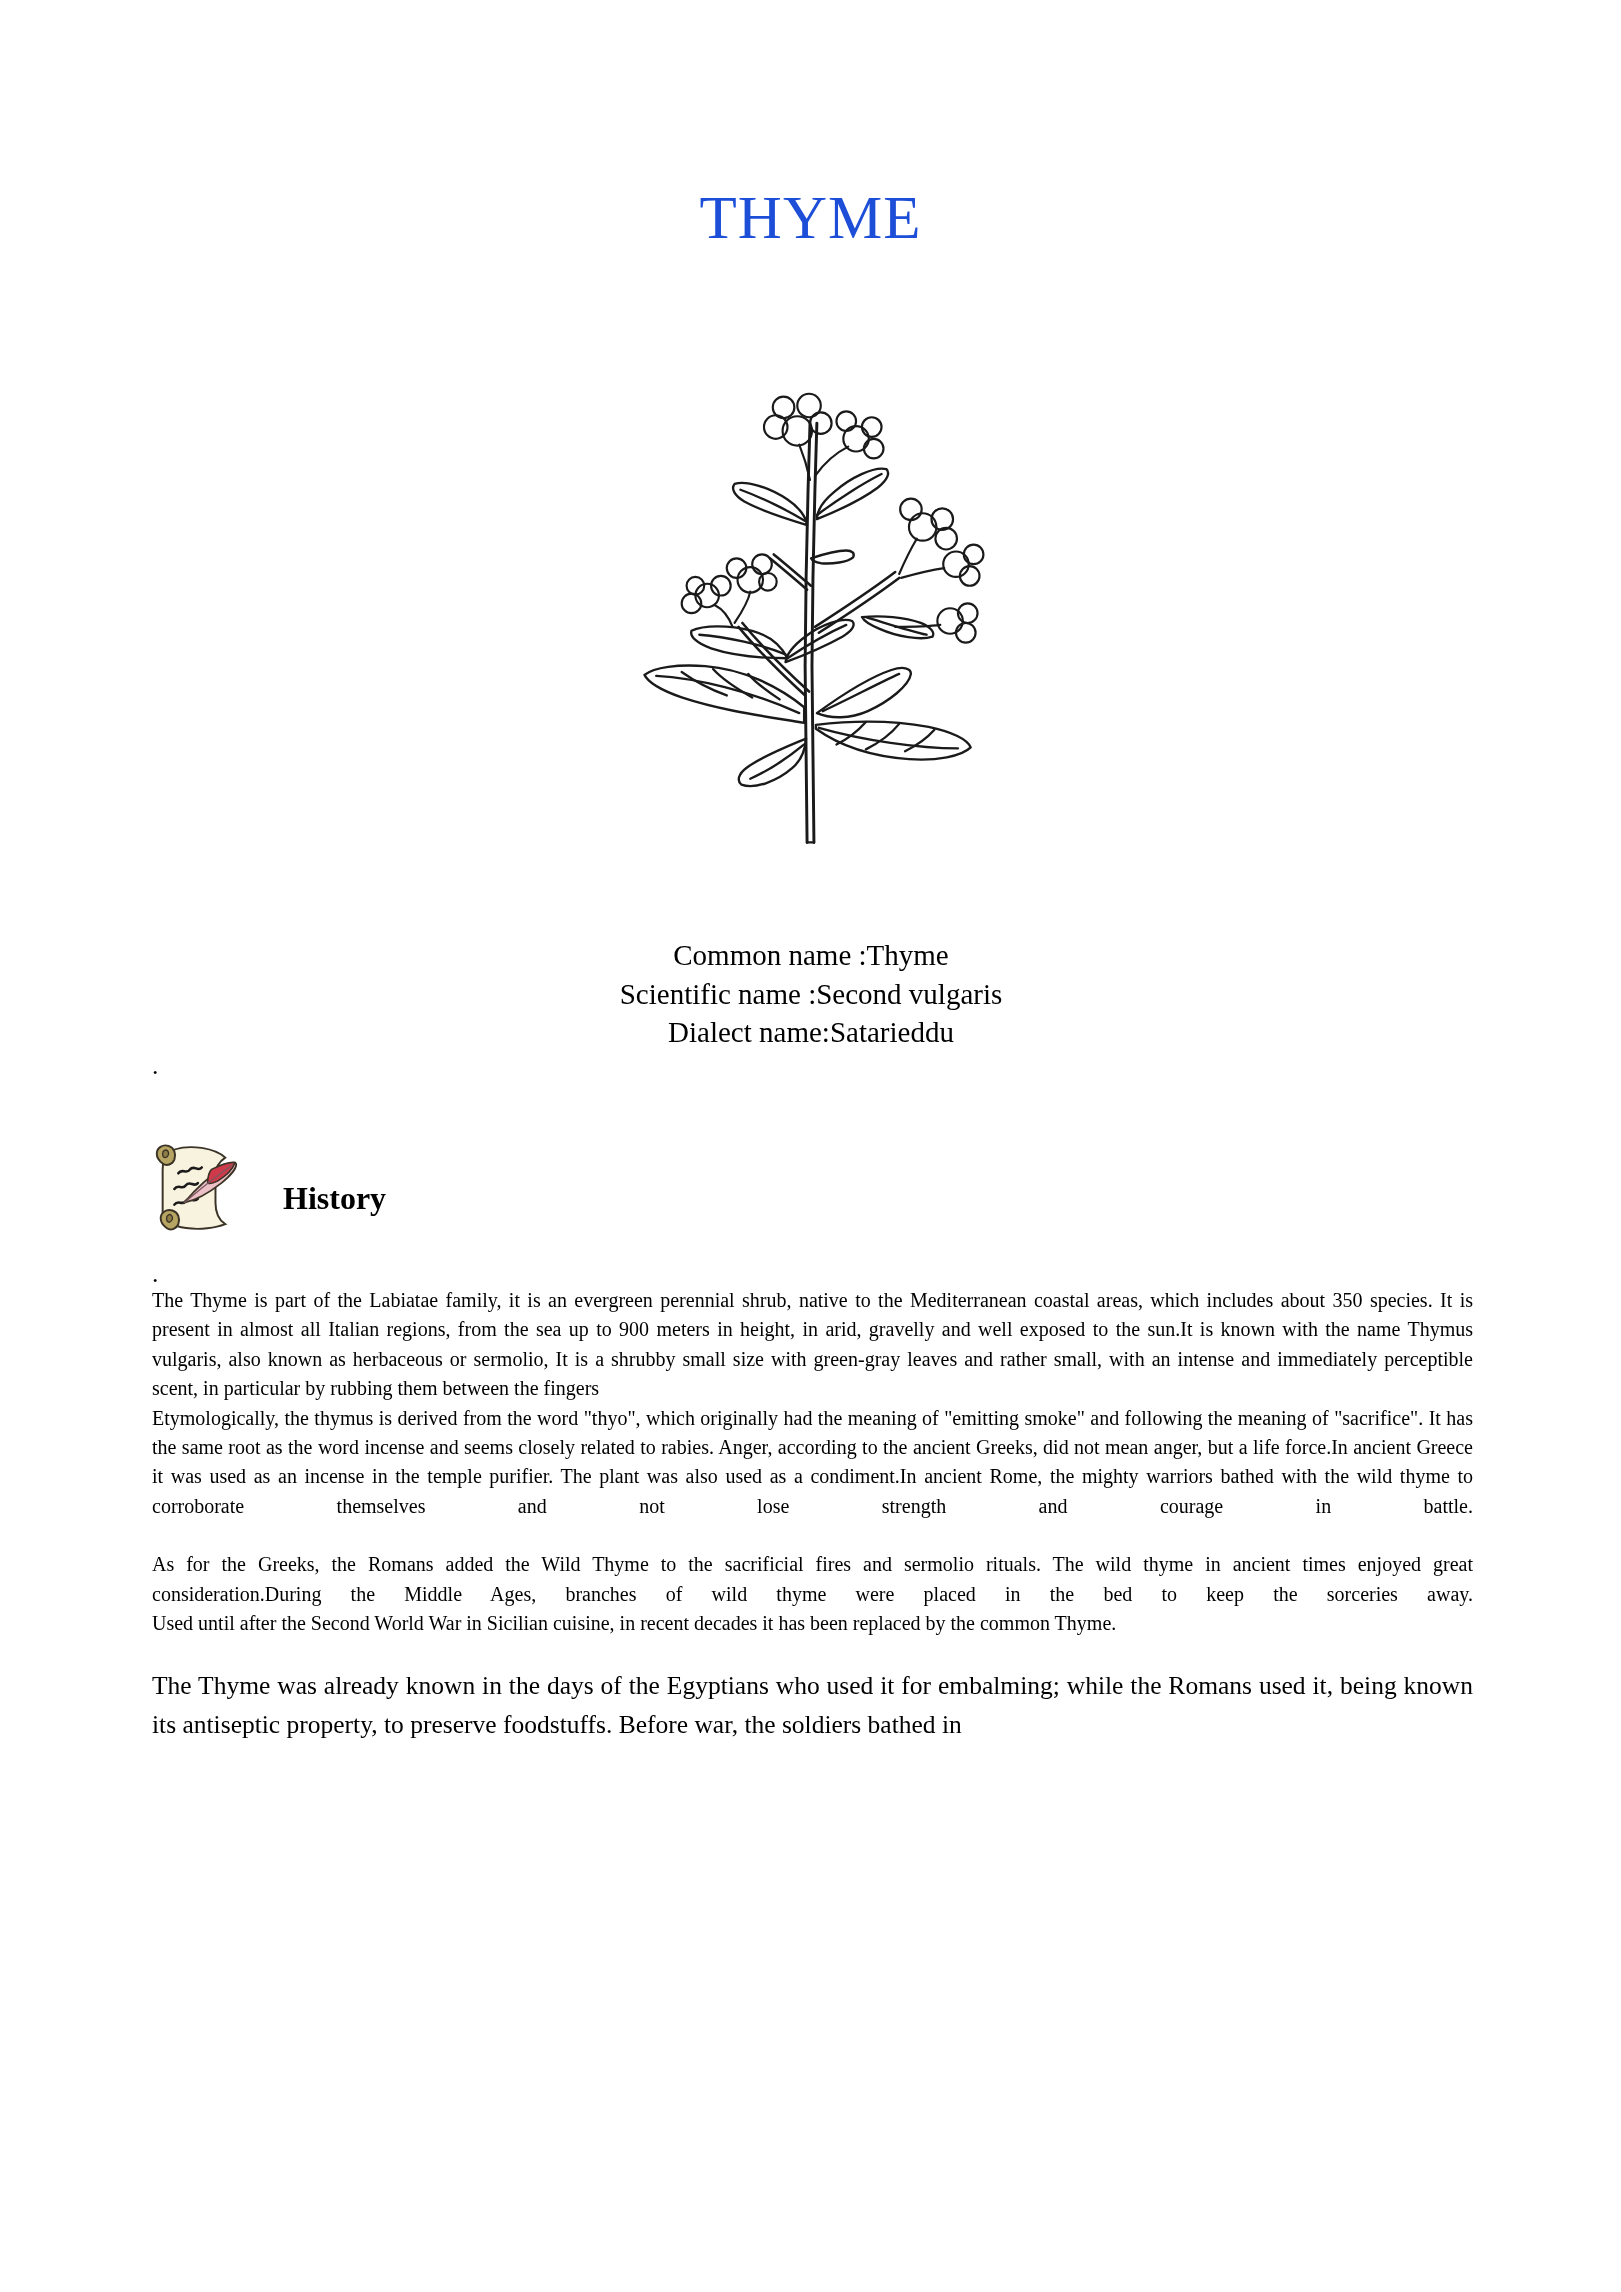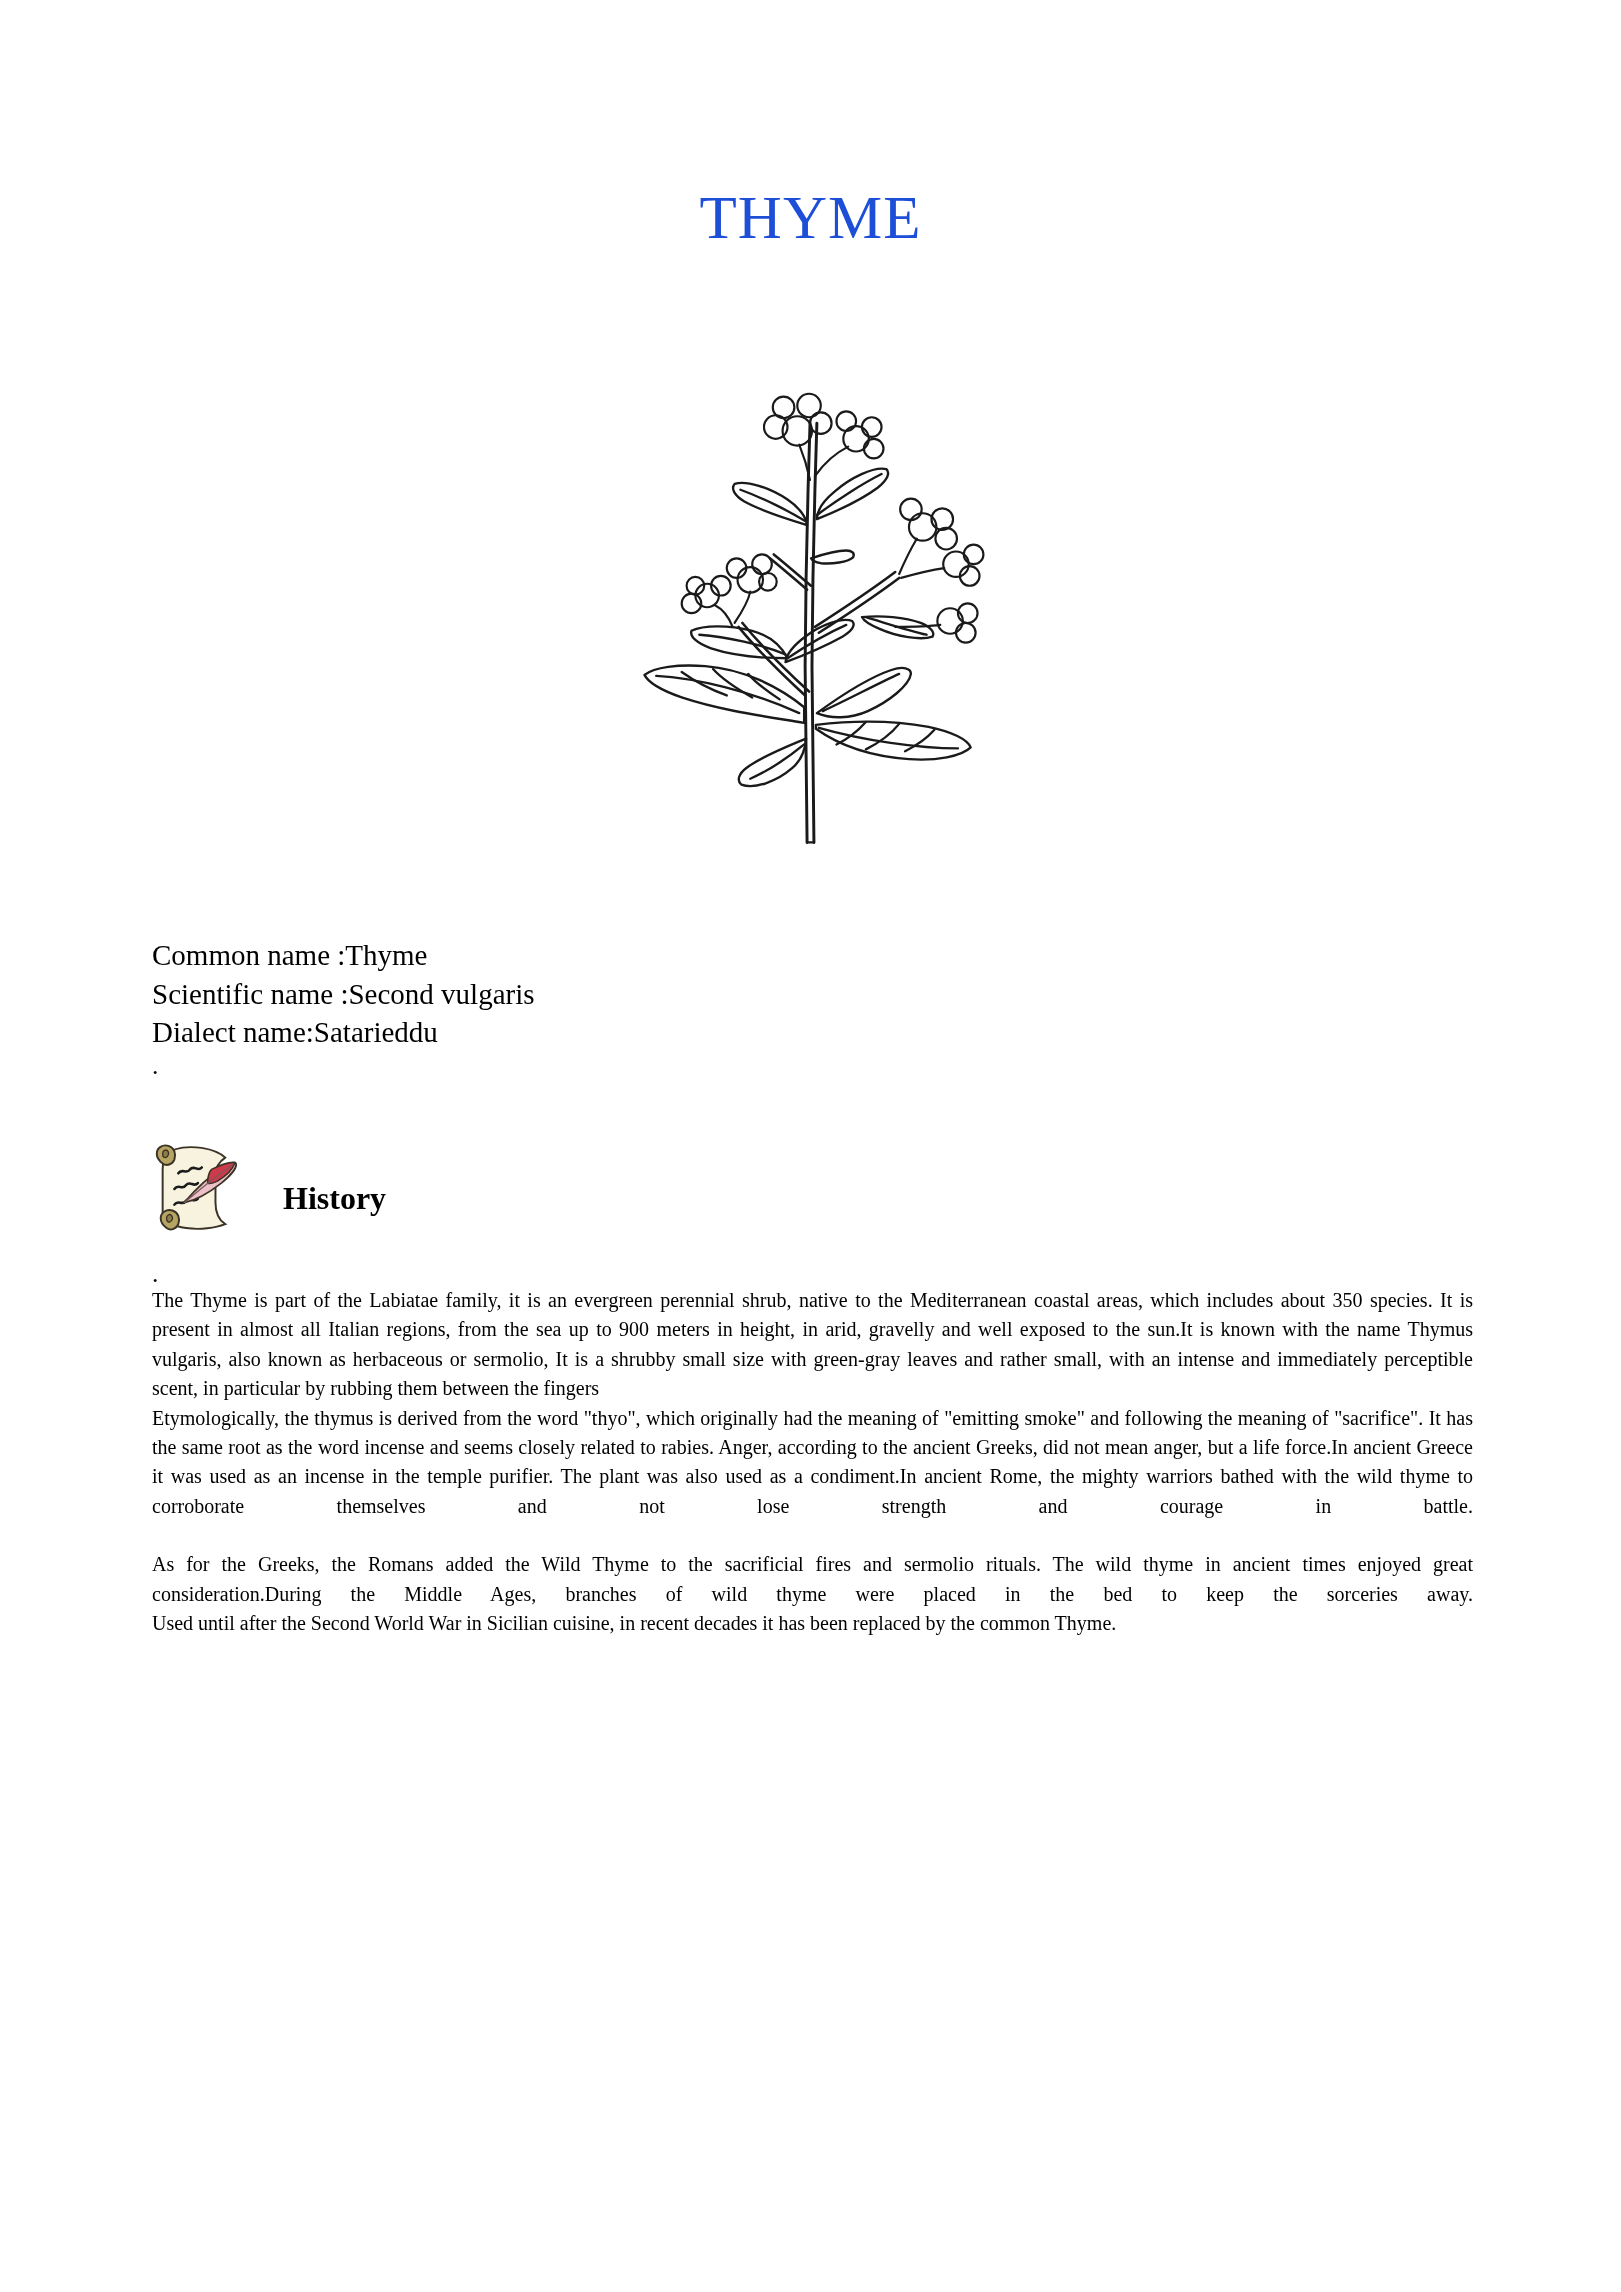--- a/index.html
+++ b/index.html
@@ -54,21 +54,21 @@
 
   
   .name-block {
     position: absolute;
     left: 152px;
     top: 936px;
     width: 1318px;
     font-size: 29px;
     line-height: 1.33;
   }
-  .name-line { white-space: pre; }
+  .name-line { white-space: pre; text-align: center; }
 
   .tiny-dot {
     font-size: 25.5px;
     line-height: 1.1;
     height: 25.5px;
   }
 
   
   .history-row {
     position: absolute;
@@ -274,16 +274,17 @@
 
   <div class="dot-after-history">.</div>
 
   <div class="body-col">
     <p class="para">The Thyme is part of the Labiatae family, it is an evergreen perennial shrub, native to the Mediterranean coastal areas, which includes about 350 species. It is present in almost all Italian regions, from the sea up to 900 meters in height, in arid, gravelly and well exposed to the sun.It is known with the name Thymus vulgaris, also known as herbaceous or sermolio, It is a shrubby small size with green-gray leaves and rather small, with an intense and immediately perceptible scent, in particular by rubbing them between the fingers</p>
     <p class="para justify-all">Etymologically, the thymus is derived from the word "thyo", which originally had the meaning of "emitting smoke" and following the meaning of "sacrifice". It has the same root as the word incense and seems closely related to rabies. Anger, according to the ancient Greeks, did not mean anger, but a life force.In ancient Greece it was used as an incense in the temple purifier. The plant was also used as a condiment.In ancient Rome, the mighty warriors bathed with the wild thyme to corroborate themselves and not lose strength and courage in battle.</p>
     <div class="gap-lg"></div>
     <p class="para justify-all">As for the Greeks, the Romans added the Wild Thyme to the sacrificial fires and sermolio rituals. The wild thyme in ancient times enjoyed great consideration.During the Middle Ages, branches of wild thyme were placed in the bed to keep the sorceries away.</p>
     <p class="para">Used until after the Second World War in Sicilian cuisine, in recent decades it has been replaced by the common Thyme.</p>
     <div class="gap-lg"></div>
+    <p class="para small">The Thyme was already known in the days of the Egyptians who used it for embalming; while the Romans used it, being known its antiseptic property, to preserve foodstuffs. Before war, the soldiers bathed in</p>
   </div>
 
 </div>
 
 
 </body></html>

